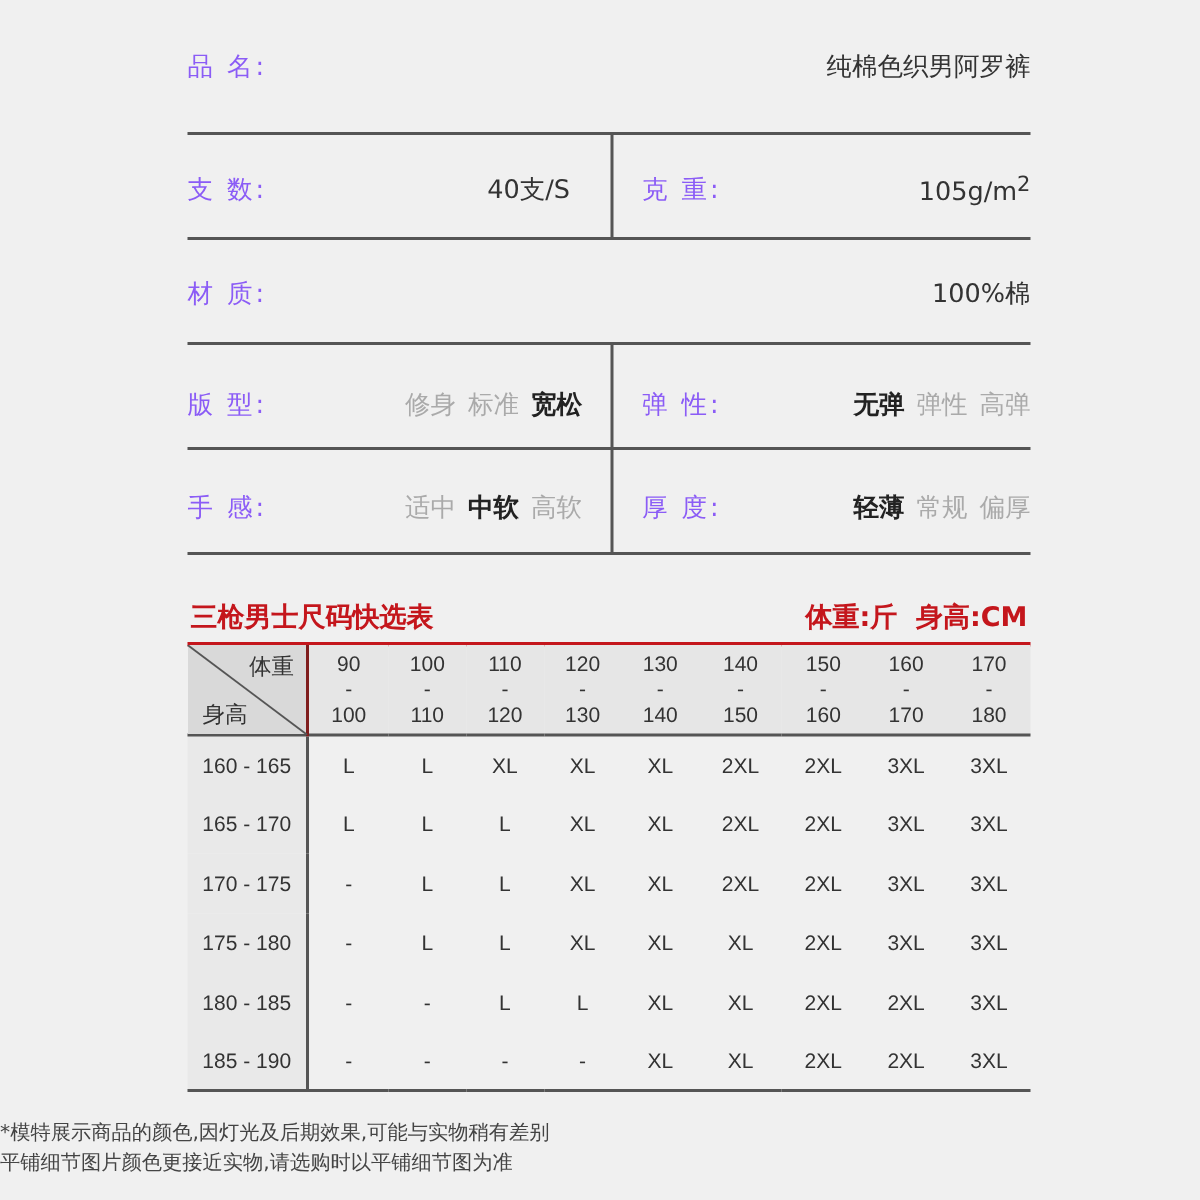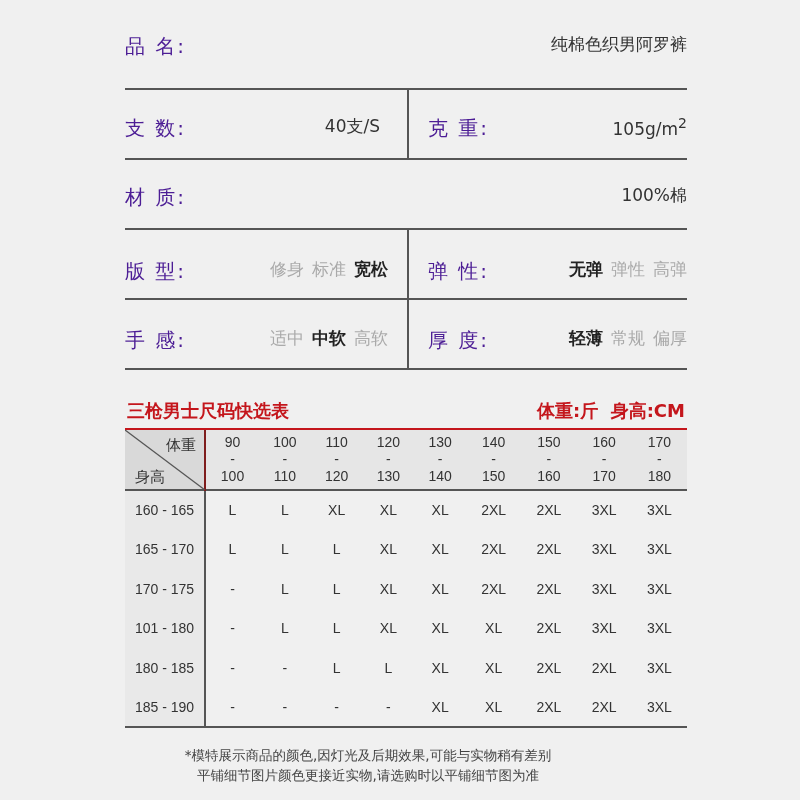--- a/index.html
+++ b/index.html
@@ -1,18 +1,18 @@
 <!DOCTYPE html>
 <html><head>
 <meta charset="utf-8">
 <style>
   * { box-sizing: border-box; margin: 0; padding: 0; }
   body { width: 800px; height: 800px; background: #f0f0f0; font-family: "DejaVu Sans", sans-serif; color: #333; position: relative; overflow: hidden; }
   .abs { position: absolute; }
-  .lbl { font-size: 20px; color: #4c1d95; letter-spacing: 2px; }
+  .lbl { font-size: 17px; color: #8b5cf6; letter-spacing: 2px; }
   .val { font-size: 17px; color: #333; }
   .hline { position: absolute; height: 2px; background: #555; left: 125px; width: 562px; }
   .vline { position: absolute; width: 2px; background: #555; left: 407px; }
   .opt { font-size: 17px; margin-left: 8px; }
   .opt.off { color: #aaa; }
   .opt.on { color: #222; font-weight: bold; }
   .red-title { color: #c4161c; font-weight: bold; font-size: 18px; }
   table { position: absolute; left: 125px; top: 430px; width: 562px; border-collapse: collapse; }
   th, td { text-align: center; font-size: 14px; color: #333; font-family: "Liberation Sans", sans-serif; }
   thead tr { height: 60px; background: #e6e6e6; }
@@ -116,21 +116,21 @@
         <td>L</td>
         <td>L</td>
         <td>XL</td>
         <td>XL</td>
         <td>2XL</td>
         <td>2XL</td>
         <td>3XL</td>
         <td>3XL</td>
       </tr>
       <tr>
-        <td class="rowhead">101 - 180</td>
+        <td class="rowhead">175 - 180</td>
         <td>-</td>
         <td>L</td>
         <td>L</td>
         <td>XL</td>
         <td>XL</td>
         <td>XL</td>
         <td>2XL</td>
         <td>3XL</td>
         <td>3XL</td>
       </tr>
@@ -154,16 +154,16 @@
         <td>-</td>
         <td>XL</td>
         <td>XL</td>
         <td>2XL</td>
         <td>2XL</td>
         <td>3XL</td>
       </tr>
     </tbody>
 </table>
 
-<div class="abs" style="left:0;width:736px;top:745px;text-align:center;font-size:13.5px;color:#444;line-height:20px;">
+<div class="abs" style="left:0;width:736px;top:745px;font-size:13.5px;color:#444;line-height:20px;">
   <div>*模特展示商品的颜色,因灯光及后期效果,可能与实物稍有差别</div>
   <div>平铺细节图片颜色更接近实物,请选购时以平铺细节图为准</div>
 </div>
 
 </body></html>

